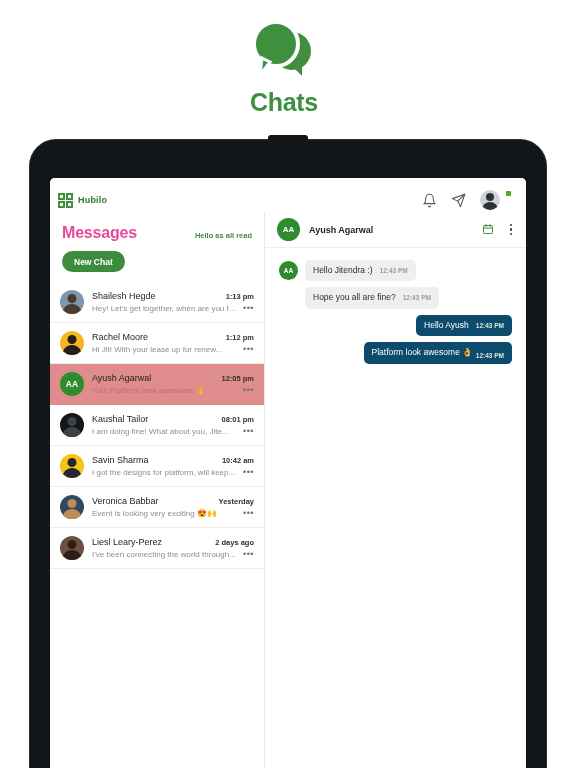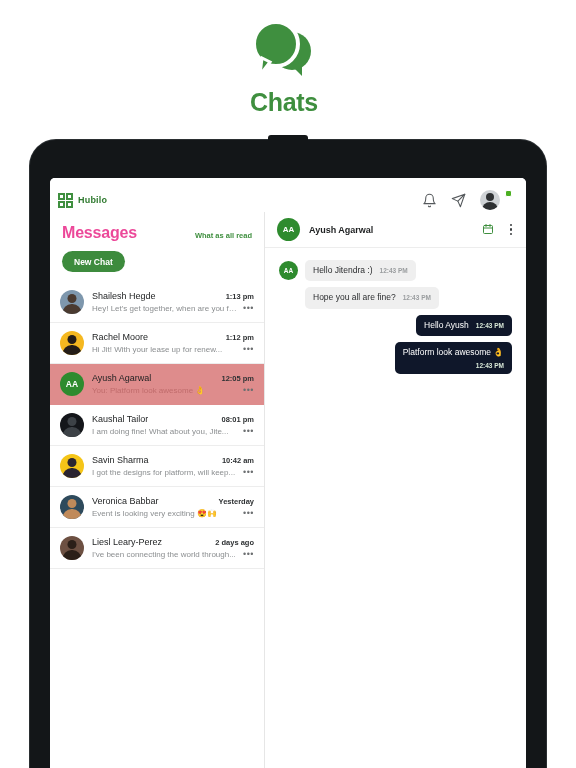--- a/index.html
+++ b/index.html
@@ -153,28 +153,28 @@
     width: 19px; height: 19px; border-radius: 50%; background: #2e8b2e; color: #fff;
     font-size: 6.5px; font-weight: bold; display: flex; align-items: center; justify-content: center;
     flex: 0 0 19px; margin-top: 1px;
   }
   .msg-av.spacer { background: transparent; }
   .bubble {
     border-radius: 5px; padding: 5px 8px; max-width: 172px;
     display: flex; align-items: baseline; gap: 7px; flex-wrap: wrap;
   }
   .bubble.in { background: #efefef; }
-  .bubble.out { background: #0f172a; }
+  .bubble.out { background: #0c4a6e; }
   .btxt { font-size: 8.5px; line-height: 1.35; }
   .bubble.in .btxt { color: #2b2d2f; }
   .bubble.out .btxt { color: #ffffff; }
   .btime { font-size: 6.5px; font-weight: bold; white-space: nowrap; }
   .bubble.in .btime { color: #9a9d9f; }
   .bubble.out .btime { color: #d8e8d8; }
-  .bubble.wrapline { flex-direction: column; align-items: flex-end; gap: 3px; }
+  .bubble.wrapline { flex-direction: row; align-items: flex-end; gap: 3px; }
   .bubble.wrapline .btxt { align-self: flex-start; }
 </style>
 </head>
 <body>
 
 <div id="page">
 
   <div class="brand">
     <div class="brand-logo">
       <svg viewBox="0 0 76 62" width="76" height="62" aria-hidden="true">
@@ -223,21 +223,21 @@
             <span class="me-dot" style="right:2px;top:-10px;"></span>
           </span>
         </div>
       </div>
 
       <div class="body">
 
         <div class="left">
           <div class="msg-head">
             <div class="msg-title">Messages</div>
-            <div class="mark-read">What as all read</div>
+            <div class="mark-read">Hello as all read</div>
           </div>
 
           <div class="search-row">
             <button class="new-chat">New Chat</button>
           </div>
 
           <div class="chat-list" id="chat-list">
               <div class="chat-item">
                 <div class="av" style="background:#7e97ad">
                   <span class="p-head" style="background:#4a3a30"></span>

